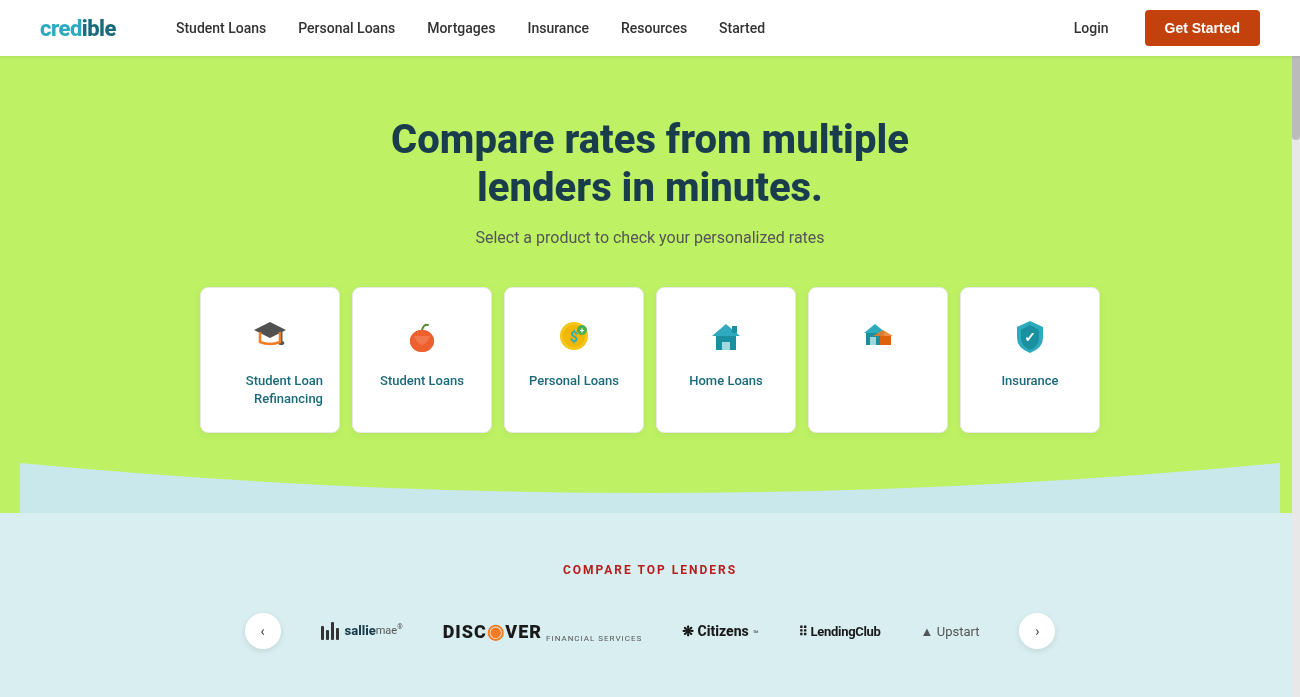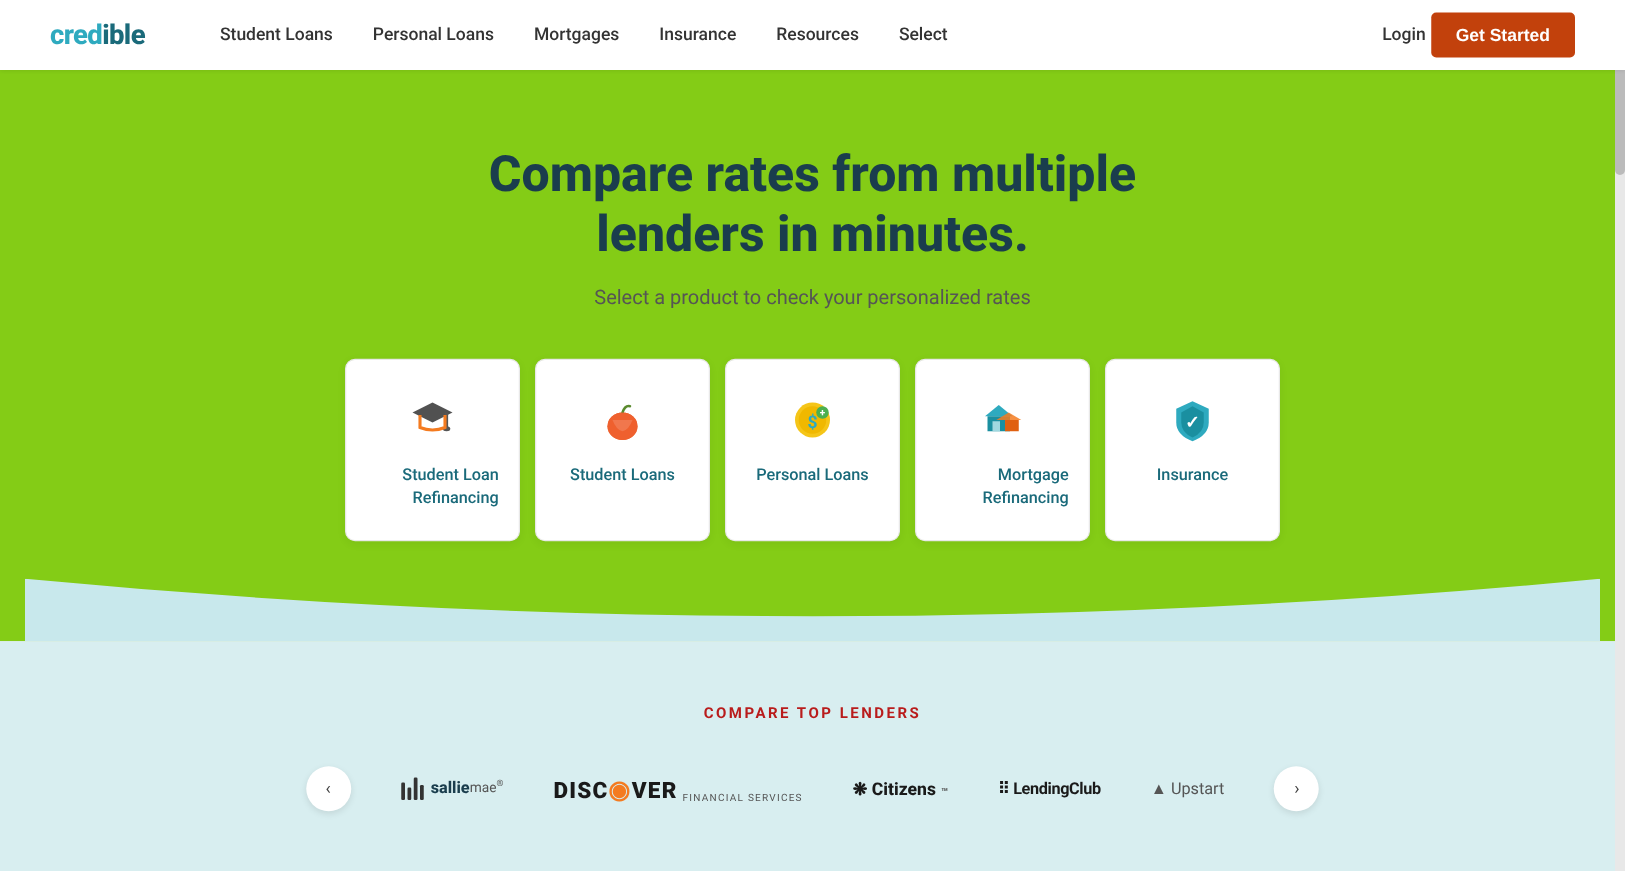--- a/index.html
+++ b/index.html
@@ -31,42 +31,42 @@
     }
     .nav-links a {
       text-decoration: none;
       color: #333;
       font-size: 14px;
       font-weight: 500;
     }
     .nav-actions {
       display: flex;
       align-items: center;
-      gap: 4px;
+      gap: 36px;
     }
     .nav-login {
       font-size: 14px;
       color: #333;
       font-weight: 500;
       cursor: pointer;
     }
     .nav-get-started {
       background: #c2410c;
       color: #fff;
       border: none;
       padding: 10px 20px;
       border-radius: 4px;
       font-size: 14px;
       font-weight: 600;
       cursor: pointer;
     }
 
     
     .hero {
-      background: #84cc16;
+      background: #bef264;
       text-align: center;
       padding: 60px 20px 0;
       position: relative;
     }
     .hero h1 {
       font-size: 40px;
       font-weight: 800;
       color: #1a3d4d;
       line-height: 1.2;
       max-width: 520px;
@@ -198,21 +198,21 @@
 <nav>
   <div class="nav-logo">
     <span>cred</span>ible
   </div>
   <div class="nav-links">
     <a>Student Loans</a>
     <a>Personal Loans</a>
     <a>Mortgages</a>
     <a>Insurance</a>
     <a>Resources</a>
-    <a>Select</a>
+    <a>Started</a>
   </div>
   <div class="nav-actions">
     <span class="nav-login">Login</span>
     <button class="nav-get-started">Get Started</button>
   </div>
 </nav>
 
 <div class="hero">
   <h1>Compare rates from multiple lenders in minutes.</h1>
   <p>Select a product to check your personalized rates</p>
@@ -249,32 +249,42 @@
           <circle cx="20" cy="20" r="14" fill="#f5c518"></circle>
           <circle cx="20" cy="20" r="11" fill="#f0b800"></circle>
           <text x="20" y="26" text-anchor="middle" font-size="14" font-weight="bold" fill="#2eaabf">$</text>
           <circle cx="28" cy="14" r="5" fill="#4caf50"></circle>
           <text x="28" y="17" text-anchor="middle" font-size="8" font-weight="bold" fill="white">+</text>
         </svg>
       </div>
       <span>Personal Loans</span>
     </div>
 
+    <div class="product-card">
+      <div class="card-icon">
+        <svg width="40" height="40" viewBox="0 0 40 40">
+          <polygon points="20,8 34,20 6,20" fill="#2eaabf"></polygon>
+          <rect x="10" y="20" width="20" height="14" fill="#1a8fa0"></rect>
+          <rect x="16" y="26" width="8" height="8" fill="#a0d8e0"></rect>
+          <rect x="26" y="10" width="5" height="7" fill="#1a8fa0"></rect>
+        </svg>
+      </div>
+      <span>Home Loans</span>
+    </div>
 
     <div class="product-card">
       <div class="card-icon">
         <svg width="40" height="40" viewBox="0 0 40 40">
           <polygon points="17,8 28,17 6,17" fill="#2eaabf"></polygon>
           <rect x="8" y="17" width="18" height="12" fill="#1a8fa0"></rect>
           <rect x="12" y="21" width="6" height="8" fill="#a0d8e0"></rect>
           <polygon points="25,14 35,20 15,20" fill="#f47b20" opacity="0.85"></polygon>
           <rect x="22" y="20" width="11" height="9" fill="#e06010"></rect>
         </svg>
       </div>
-      <span>Mortgage Refinancing</span>
     </div>
 
     <div class="product-card">
       <div class="card-icon">
         <svg width="40" height="40" viewBox="0 0 40 40">
           <path d="M20,5 L33,11 L33,22 Q33,32 20,37 Q7,32 7,22 L7,11 Z" fill="#2eaabf"></path>
           <path d="M20,9 L29,14 L29,22 Q29,30 20,34 Q11,30 11,22 L11,14 Z" fill="#1a8fa0"></path>
           <text x="20" y="26" text-anchor="middle" font-size="14" font-weight="bold" fill="white">✓</text>
         </svg>
       </div>

